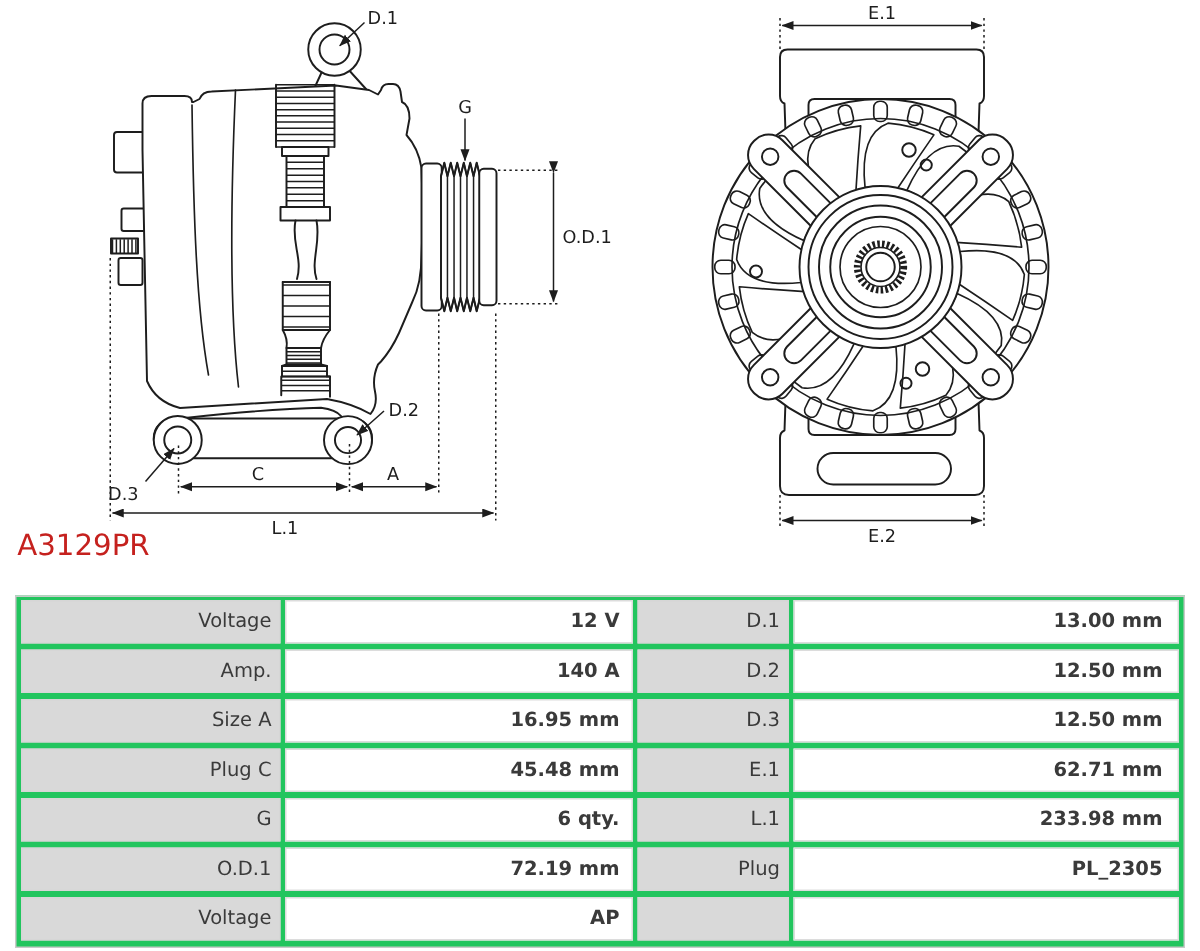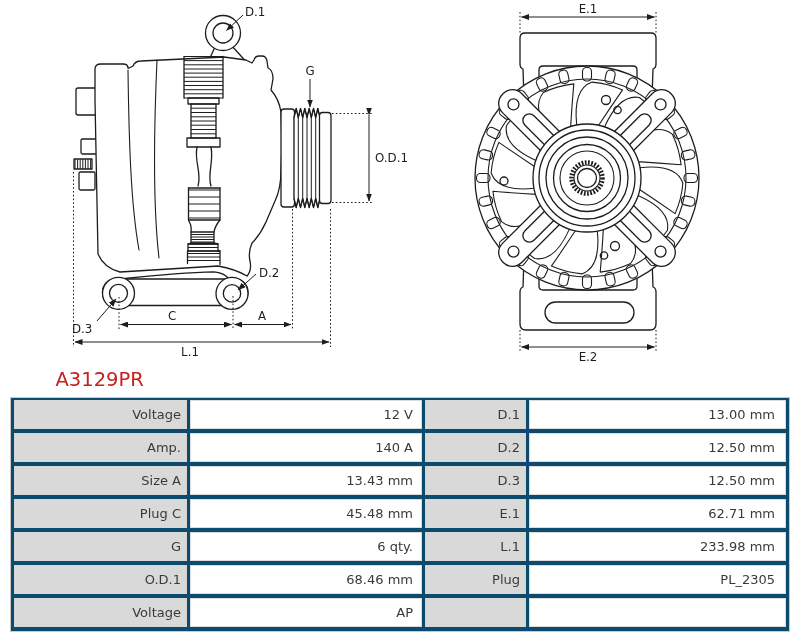--- a/index.html
+++ b/index.html
@@ -4,30 +4,30 @@
 <style>
   html,body { margin:0; padding:0; background:#fff; }
   body { width:800px; height:634px; position:relative; font-family:"Liberation Sans","DejaVu Sans",sans-serif; overflow:hidden; }
   #drawing { position:absolute; left:0; top:0; }
   .ln  { fill:none; stroke:#1d1d1d; stroke-width:1.3; stroke-linejoin:round; stroke-linecap:round; }
   .wf  { fill:#fff; }
   .thin { stroke-width:1.1; }
   .dim { fill:none; stroke:#1d1d1d; stroke-width:1; }
   .dot { fill:none; stroke:#1d1d1d; stroke-width:1; stroke-dasharray:1.6 2.2; }
   .lab { font:11.8px "DejaVu Sans",sans-serif; fill:#1d1d1d; }
-  #part-number { position:absolute; left:11.5px; top:368px; font:19.5px "DejaVu Sans",sans-serif; line-height:24px;margin-left:44px; }
+  #part-number { position:absolute; left:11.5px; top:352px; font:19.5px "DejaVu Sans",sans-serif; line-height:24px; }
   #spec-table { position:absolute; left:10px; top:396.5px; width:780px; height:235px; box-sizing:border-box;
-                 border:1px solid #c9c9c9; background:#0c4a6e; display:grid;
+                 border:1px solid #c9c9c9; background:#22c55e; display:grid;
                  grid-template-columns:173px 232px 101px 1fr; grid-auto-rows:29px;
                  gap:4.17px 3px; padding:2px 3px; }
   #spec-table .row { display:contents; }
   #spec-table .cell { box-sizing:border-box; font:13px "DejaVu Sans",sans-serif; color:#3a3a3a;
                        display:flex; align-items:center; justify-content:flex-end; overflow:hidden; white-space:nowrap; }
   #spec-table .lbl { background:#d9d9d9; border:1px solid #d6d6d6; padding-right:5px; }
-  #spec-table .val { background:#fff; border:1px solid #dcdcdc; }
+  #spec-table .val { background:#fff; border:1px solid #dcdcdc;font-weight:bold; }
   #spec-table .c2 { padding-right:8px; }
   #spec-table .c4 { padding-right:10px;padding-left:48px; }
 </style>
 </head>
 <body>
 
 <svg id="drawing" width="800" height="368" viewBox="0 0 800 368">
   <defs>
     <marker id="ah" markerWidth="9" markerHeight="8" refX="7.5" refY="3" orient="auto" markerUnits="userSpaceOnUse">
       <path d="M0,0 L8,3 L0,6 Z" fill="#1d1d1d"></path>
@@ -306,39 +306,39 @@
 <div class="cell val c4">13.00 mm</div>
 </div>
 <div class="row">
 <div class="cell lbl c1">Amp.</div>
 <div class="cell val c2">140 A</div>
 <div class="cell lbl c3">D.2</div>
 <div class="cell val c4">12.50 mm</div>
 </div>
 <div class="row">
 <div class="cell lbl c1">Size A</div>
-<div class="cell val c2">13.43 mm</div>
+<div class="cell val c2">16.95 mm</div>
 <div class="cell lbl c3">D.3</div>
 <div class="cell val c4">12.50 mm</div>
 </div>
 <div class="row">
 <div class="cell lbl c1">Plug C</div>
 <div class="cell val c2">45.48 mm</div>
 <div class="cell lbl c3">E.1</div>
 <div class="cell val c4">62.71 mm</div>
 </div>
 <div class="row">
 <div class="cell lbl c1">G</div>
 <div class="cell val c2">6 qty.</div>
 <div class="cell lbl c3">L.1</div>
 <div class="cell val c4">233.98 mm</div>
 </div>
 <div class="row">
 <div class="cell lbl c1">O.D.1</div>
-<div class="cell val c2">68.46 mm</div>
+<div class="cell val c2">72.19 mm</div>
 <div class="cell lbl c3">Plug</div>
 <div class="cell val c4">PL_2305</div>
 </div>
 <div class="row">
 <div class="cell lbl c1">Voltage</div>
 <div class="cell val c2">AP</div>
 <div class="cell lbl c3"></div>
 <div class="cell val c4"></div>
 </div>
 </div>

